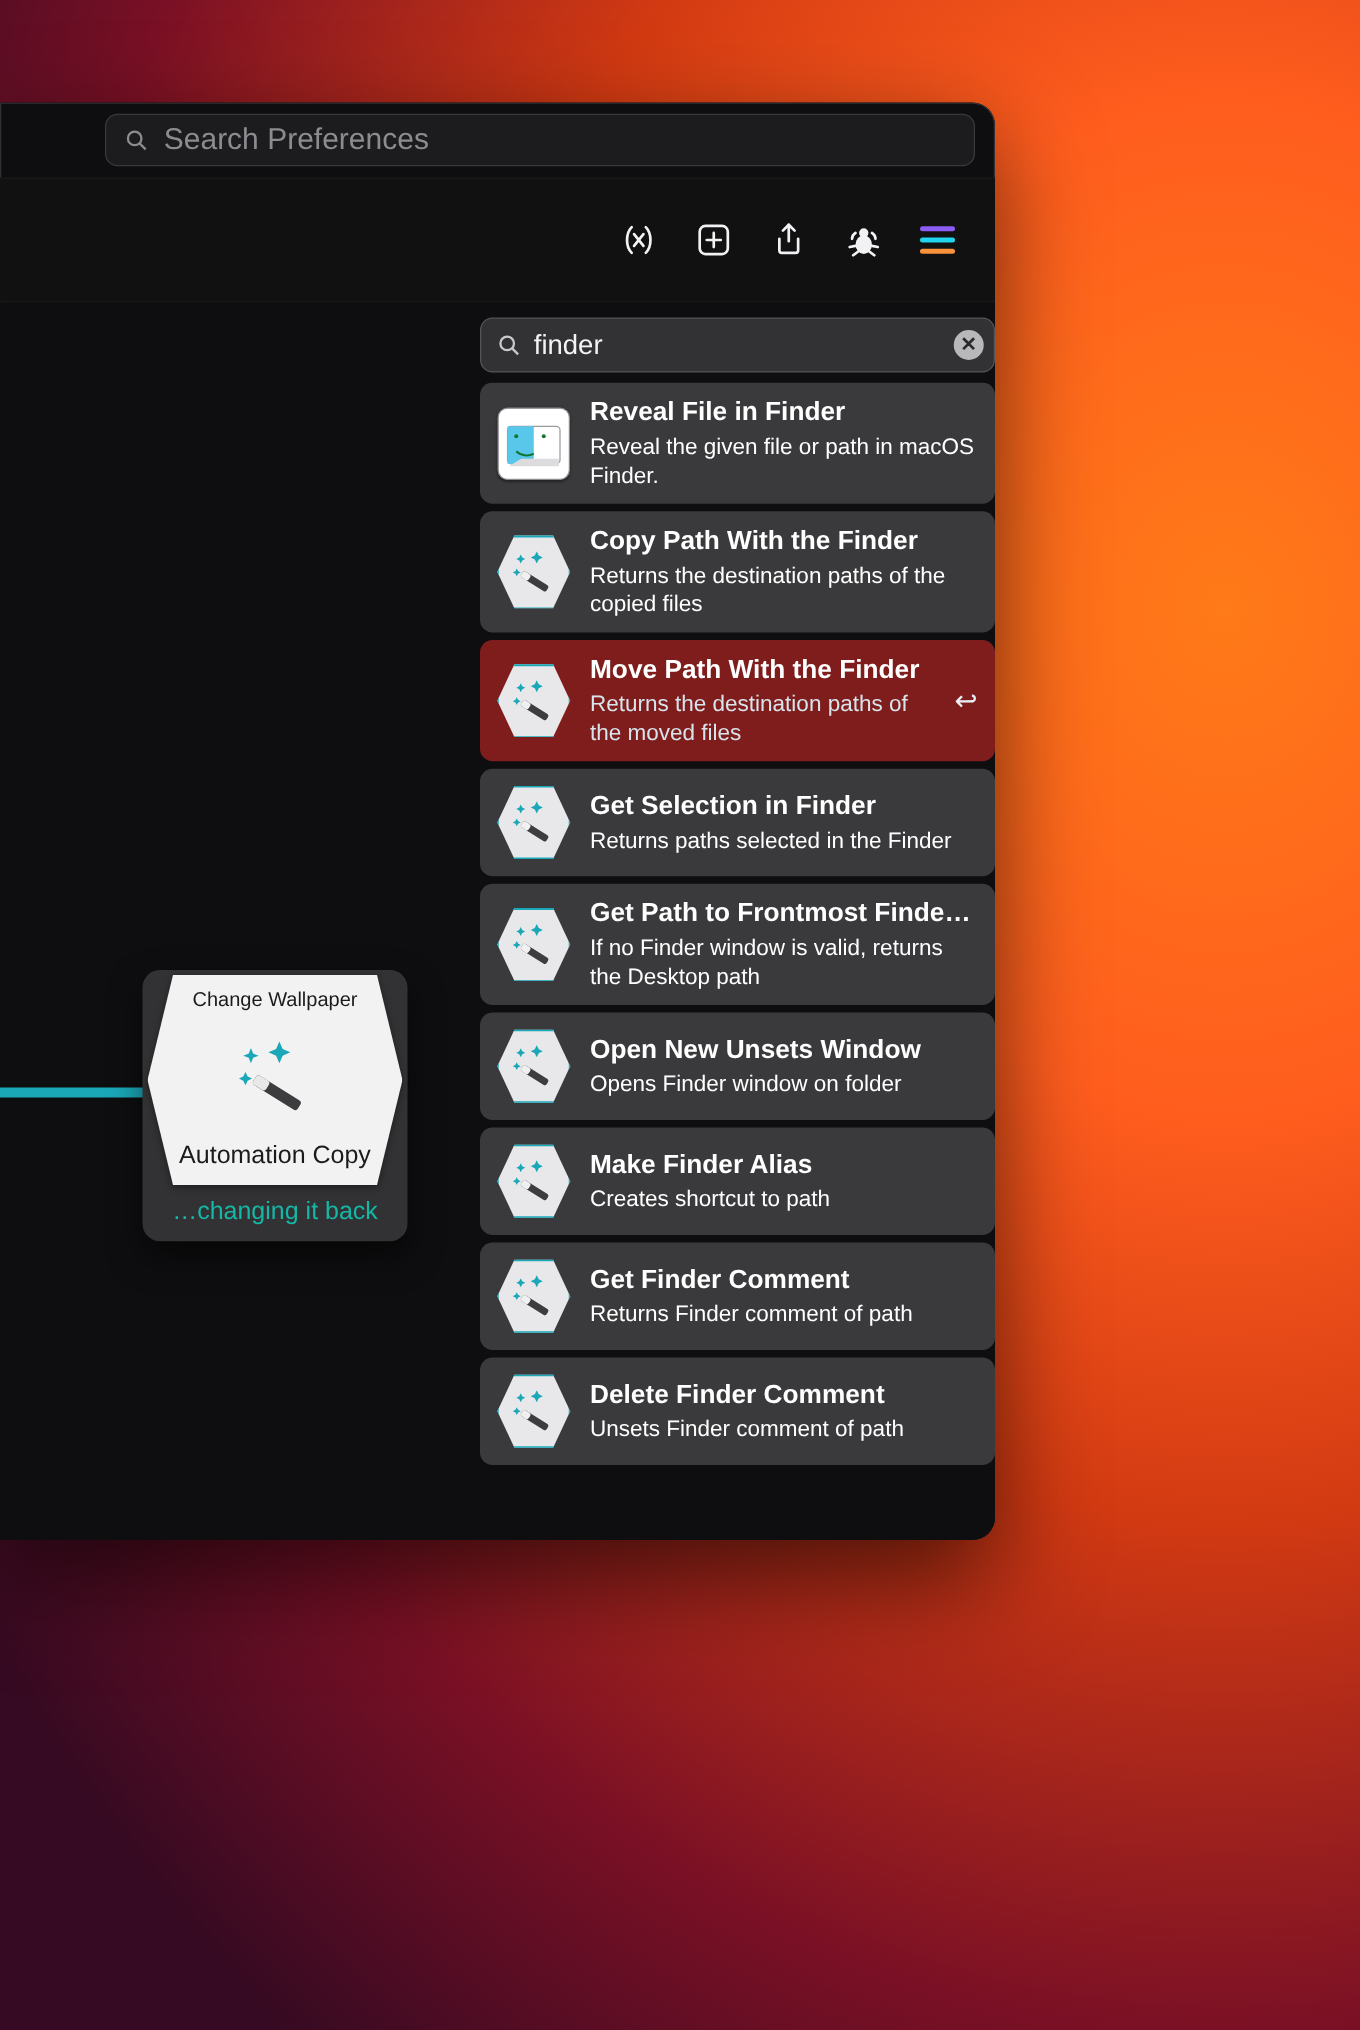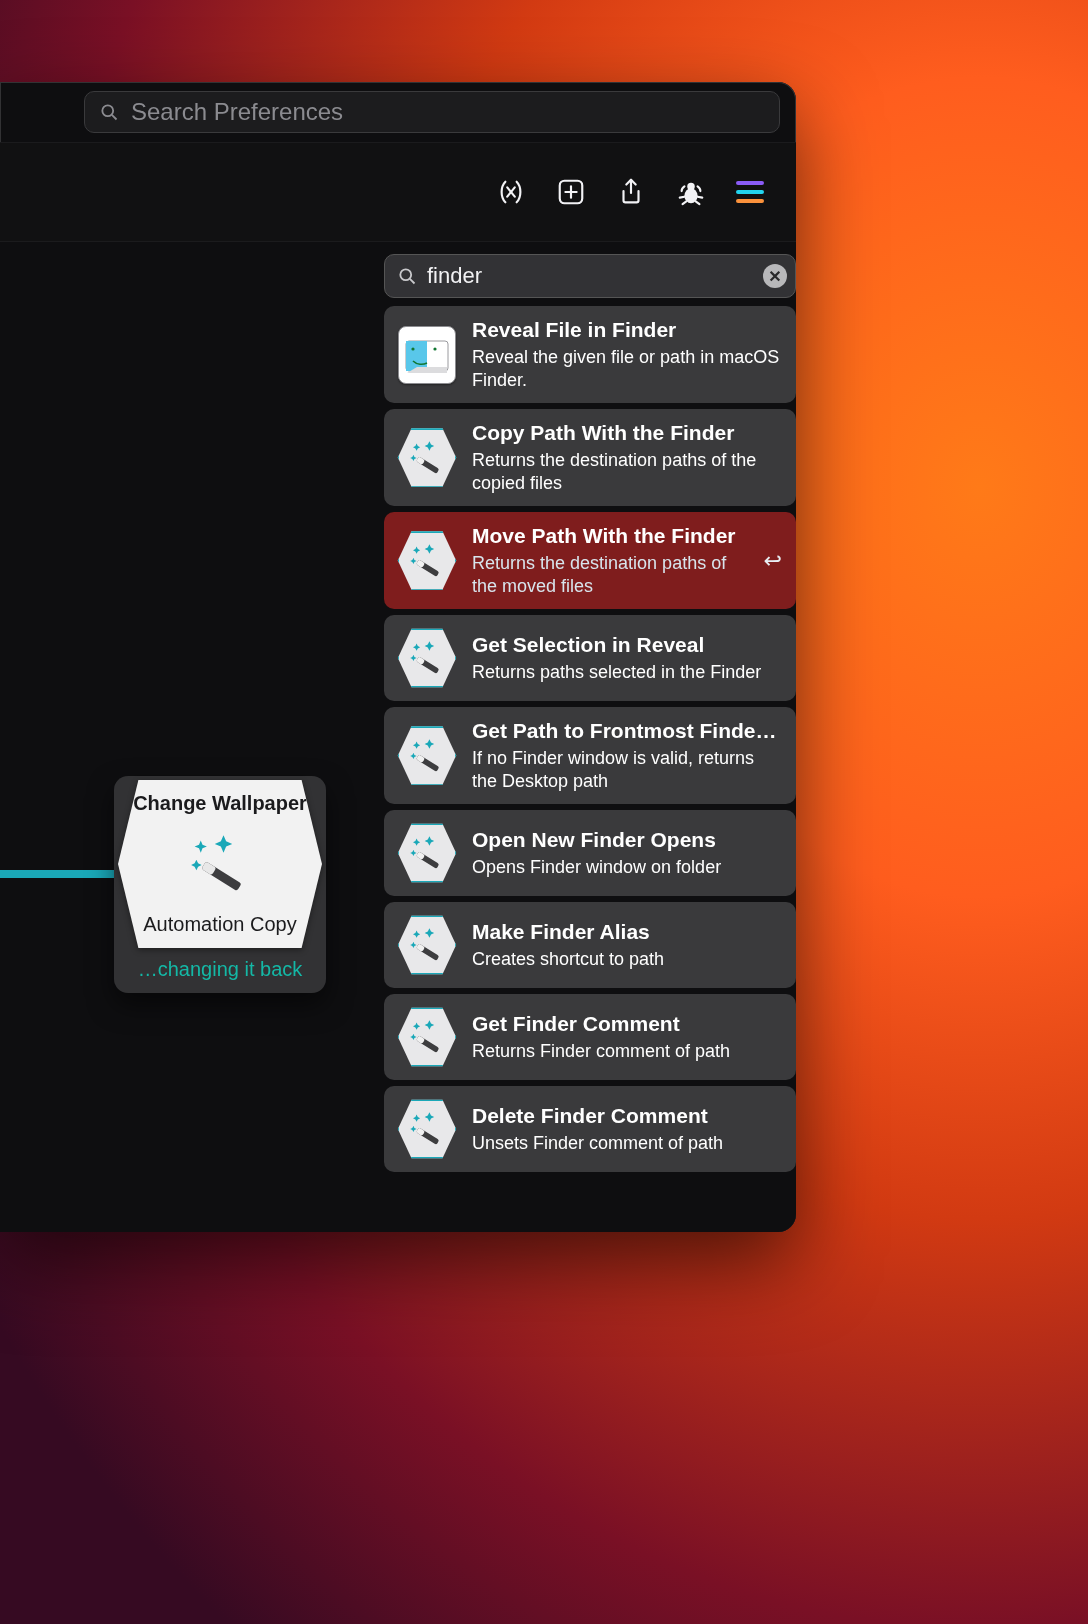--- a/index.html
+++ b/index.html
@@ -75,21 +75,21 @@
     filter: drop-shadow(0 2px 3px rgba(0,0,0,.4));
   }
   .hex {
     width: 100%; height: 100%;
     background: #f2f2f2; color: #1b1b1d;
     clip-path: polygon(10% 0, 90% 0, 100% 50%, 90% 100%, 10% 100%, 0 50%);
     border-radius: 10px;
     display: flex; flex-direction: column; align-items: center; justify-content: space-between;
     padding: 12px 8px;
   }
-  .hex .ttl { font-size: 20px; font-weight: 700; }
+  .hex .ttl { font-size: 16px; font-weight: 400; }
   .hex .sub { font-size: 20px; }
   .wand { width: 70px; height: 62px; }
   .caption {
     color: #14b8a6; font-size: 20px; text-align: center;
     padding: 10px 6px 8px;
   }
 
   
   .panel {
     position: absolute; right: 0; top: 12px;
@@ -310,21 +310,21 @@
         <path d="M12 4l1.5 3 3 1.5-3 1.5L12 13l-1.5-3-3-1.5 3-1.5z"></path>
         <path d="M28 1l2 4 4 2-4 2-2 4-2-4-4-2 4-2z"></path>
         <path d="M8 18l1.3 2.6 2.6 1.3-2.6 1.3L8 25.8l-1.3-2.6L4 21.9l2.7-1.3z"></path>
       </g>
       <rect x="15" y="20" width="30" height="7" rx="2.5" fill="#3d3d3f" transform="rotate(32 15 20)"></rect>
       <rect x="15" y="20" width="9" height="7" rx="2.5" fill="#f0f0f0" transform="rotate(32 15 20)"></rect>
     </svg>
   </div>
     </div>
     <div class="txt">
-      <div class="title">Get Selection in Reveal</div>
+      <div class="title">Get Selection in Finder</div>
       <div class="desc">Returns paths selected in the Finder</div>
     </div>
     </div>
           <div class="row">
     <div class="thumb">
 
   <div class="hexthumb">
     <svg width="40" height="36" viewBox="0 0 50 44">
       <g fill="#1aa8b8">
         <path d="M12 4l1.5 3 3 1.5-3 1.5L12 13l-1.5-3-3-1.5 3-1.5z"></path>
@@ -350,21 +350,21 @@
         <path d="M12 4l1.5 3 3 1.5-3 1.5L12 13l-1.5-3-3-1.5 3-1.5z"></path>
         <path d="M28 1l2 4 4 2-4 2-2 4-2-4-4-2 4-2z"></path>
         <path d="M8 18l1.3 2.6 2.6 1.3-2.6 1.3L8 25.8l-1.3-2.6L4 21.9l2.7-1.3z"></path>
       </g>
       <rect x="15" y="20" width="30" height="7" rx="2.5" fill="#3d3d3f" transform="rotate(32 15 20)"></rect>
       <rect x="15" y="20" width="9" height="7" rx="2.5" fill="#f0f0f0" transform="rotate(32 15 20)"></rect>
     </svg>
   </div>
     </div>
     <div class="txt">
-      <div class="title">Open New Finder Opens</div>
+      <div class="title">Open New Unsets Window</div>
       <div class="desc">Opens Finder window on folder</div>
     </div>
     </div>
           <div class="row">
     <div class="thumb">
 
   <div class="hexthumb">
     <svg width="40" height="36" viewBox="0 0 50 44">
       <g fill="#1aa8b8">
         <path d="M12 4l1.5 3 3 1.5-3 1.5L12 13l-1.5-3-3-1.5 3-1.5z"></path>

